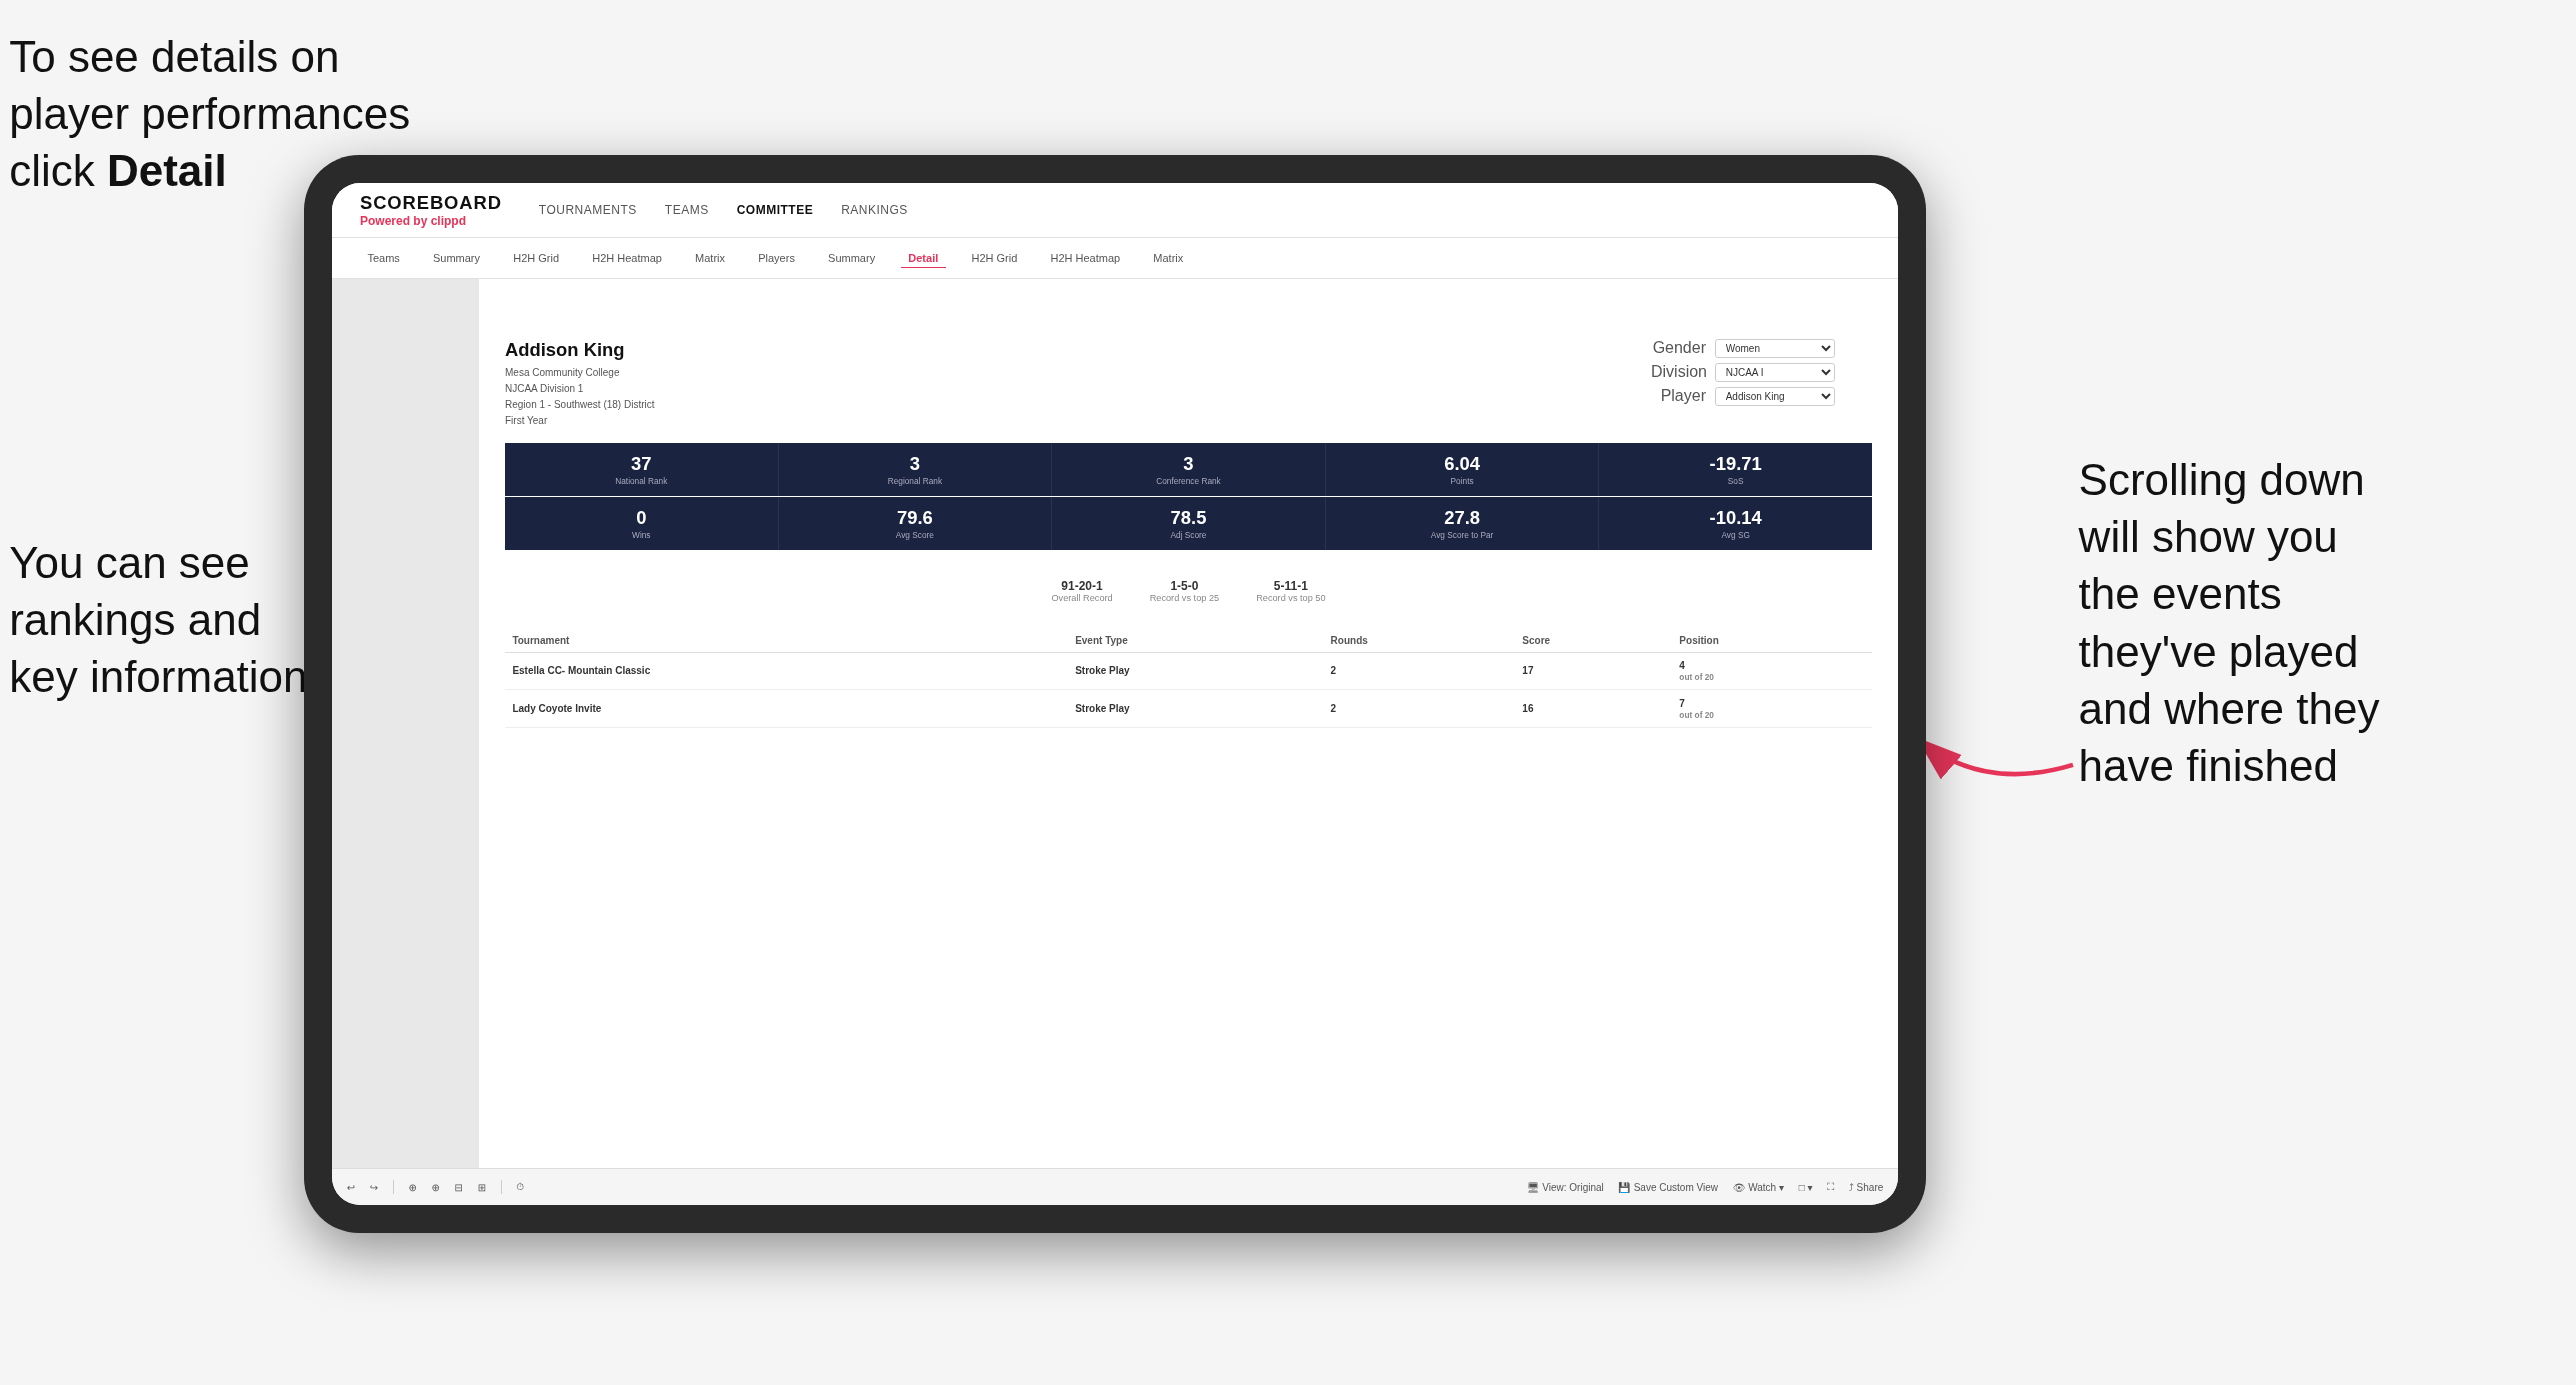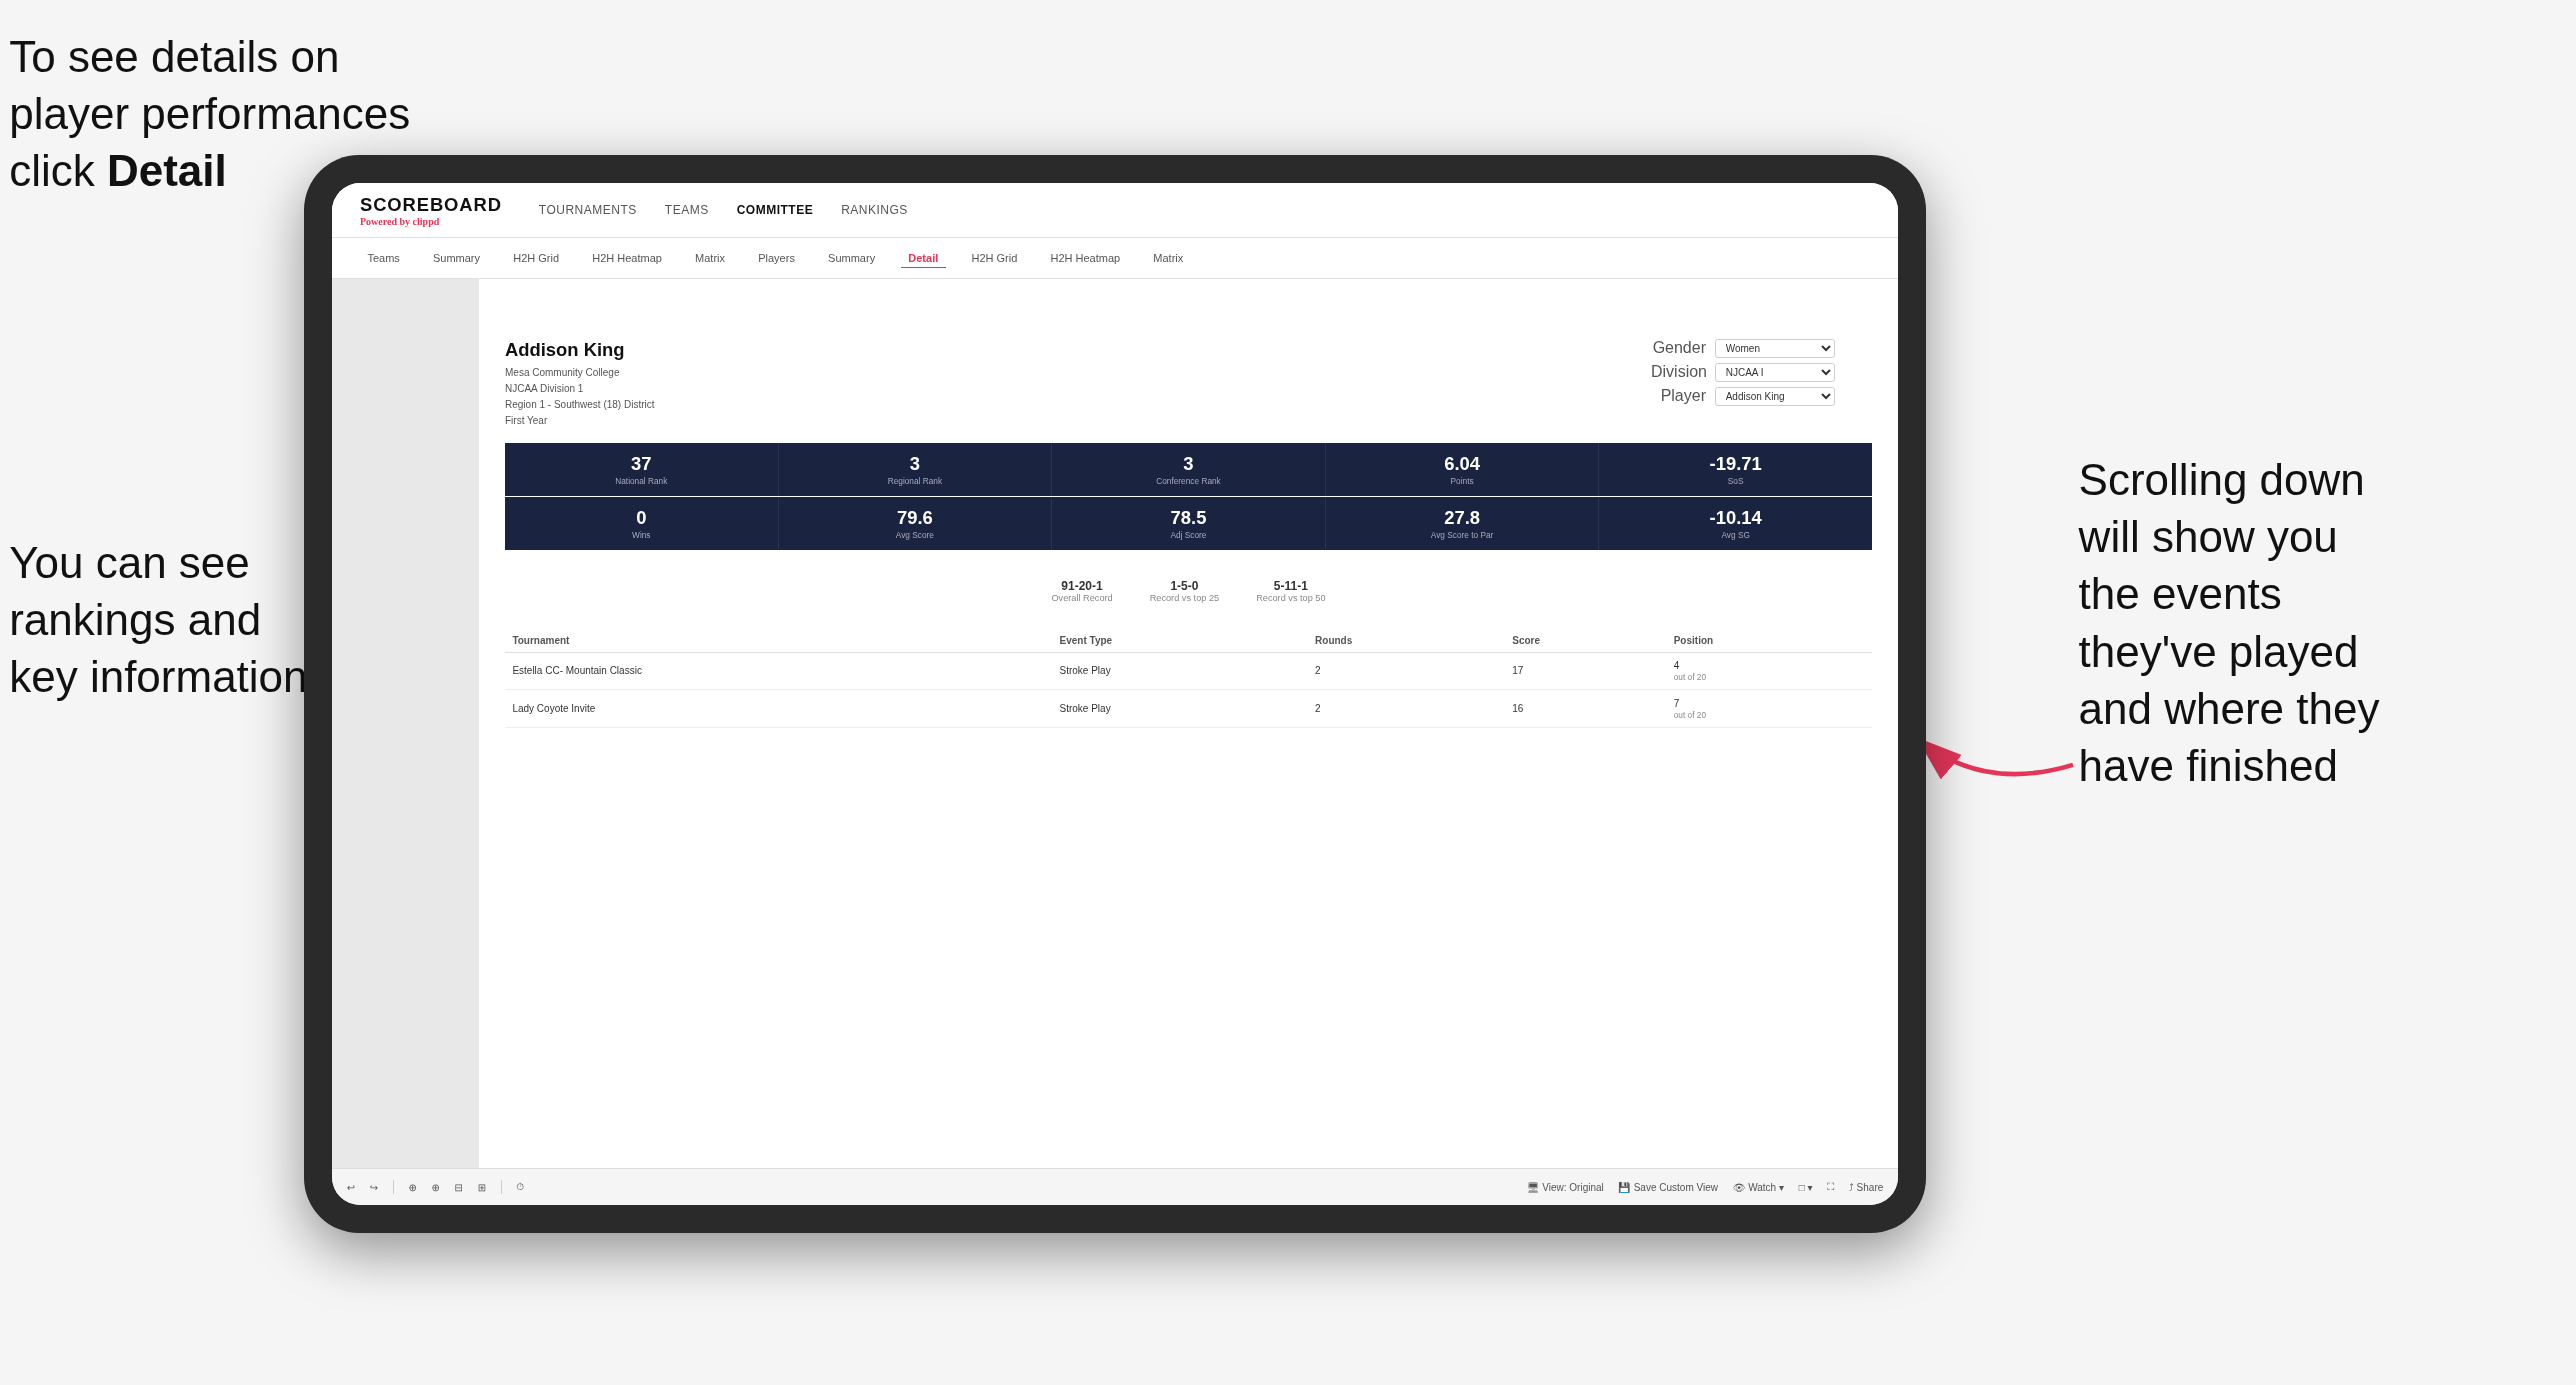--- a/index.html
+++ b/index.html
@@ -70,23 +70,22 @@
       flex-direction: column;
       margin-right: 37px;
     }
     .logo-scoreboard {
       font-size: 18.4px;
       font-weight: 700;
       letter-spacing: 0.9px;
       color: #111;
     }
     .logo-powered {
-      font-size: 10px;
+      font-size: 12px;
       color: #999;
-      font-family: Liberation Serif, serif;
     }
     .logo-powered span {
       color: #e63559;
       font-weight: bold;
     }
     .main-nav {
       display: flex;
       gap: 28px;
       align-items: flex-start;
     }
@@ -257,20 +256,21 @@
       padding: 5.5px 7.4px;
       border-bottom: 0.9px solid #ddd;
       font-size: 10px;
     }
     .tournament-table td {
       padding: 7.4px 7.4px;
       color: #333;
       border-bottom: 0.9px solid #eee;
       font-size: 10px;
       vertical-align: middle;
+      font-weight: bold;
     }
 
     
     .bottom-toolbar {
       height: 37px;
       background: #f5f5f5;
       border-top: 0.9px solid #ddd;
       display: flex;
       align-items: center;
       padding: 0 14.7px;

